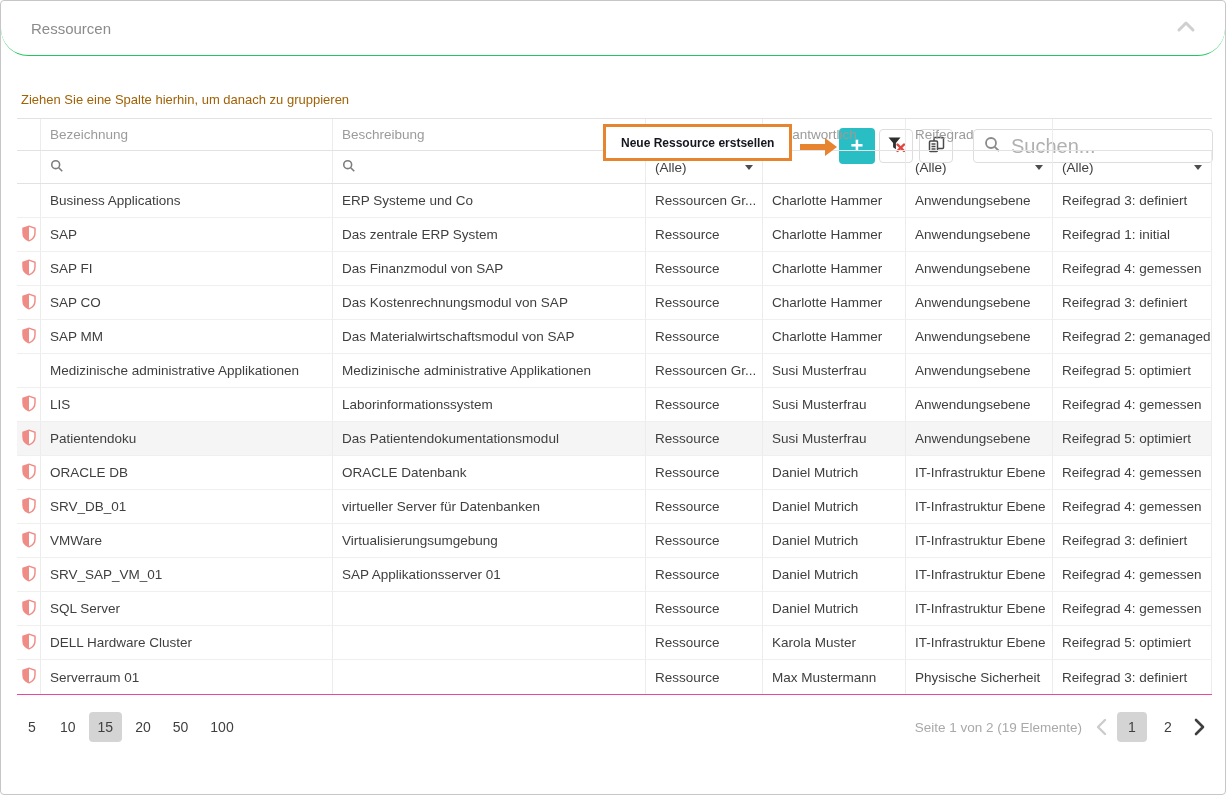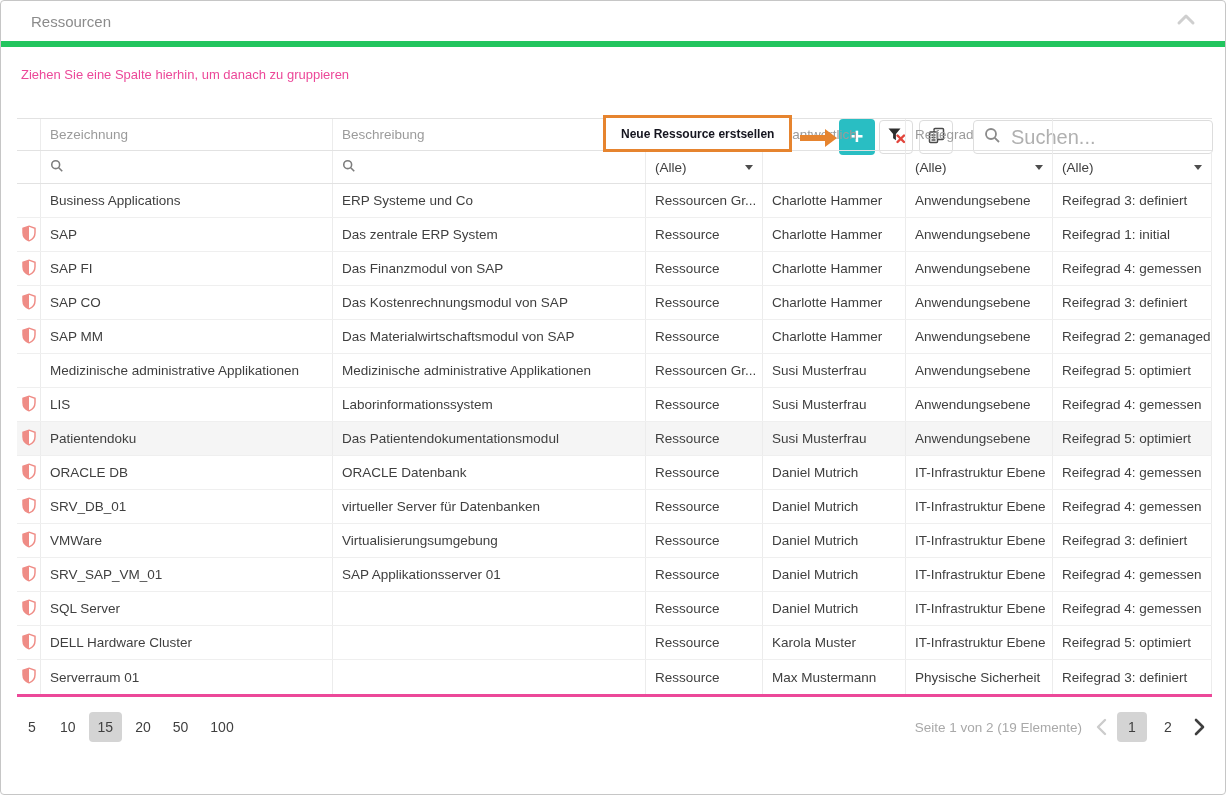--- a/index.html
+++ b/index.html
@@ -9,30 +9,31 @@
     font-family:"Liberation Sans", sans-serif;
     background:#fff;
   }
   .card {
     position:absolute; inset:0;
     border:1px solid #c6c6c6; border-radius:4px;
     background:#fff; overflow:hidden;
   }
   
   .panel-header {
-    height:46px; border-bottom:6px solid #22c55e;
+    height:55px; border-bottom:1px solid #22c55e;
     display:flex; align-items:center; justify-content:space-between;
     padding:0 28px 0 30px;
+    border-radius:27px;
   }
   .panel-title { color:#8b8b8b; font-size:15px; }
   
   .toolbar { position:relative; height:62px; }
   .group-hint {
-    position:absolute; left:20px; top:20px;
-    color:#ec4899; font-size:13px;
+    position:absolute; left:20px; top:36px;
+    color:#a16207; font-size:13px;
   }
   .callout {
     position:absolute; left:602px; top:68px; height:37px;
     border:3px solid #e6842f; background:#fff;
     display:flex; align-items:center; padding:0 15px;
     font-size:12px; font-weight:bold; color:#15151f;
     z-index:3;
   }
   .callout-arrow { position:absolute; left:799px; top:80px; z-index:3; }
   .btn-add {
@@ -54,21 +55,21 @@
     display:flex; align-items:center; padding:0 10px;
   }
   .searchbox input {
     border:none; outline:none; flex:1; margin-left:8px;
     font-size:20px; font-family:Liberation Sans, sans-serif; color:#444; background:transparent;
   }
   .searchbox input::placeholder { color:#b0b0b0; }
   
   .grid {
     position:absolute; left:16px; right:13px; top:117px;
-    border-bottom:3px solid #ec4899;
+    border-bottom:1px solid #ec4899;
   }
   .g-head, .g-filter, .g-row {
     display:grid;
     grid-template-columns:24px 292px 313px 117px 143px 147px 1fr;
   }
   .g-head { height:33px; border-top:1px solid #e2e2e2; border-bottom:1px solid #e2e2e2; }
   .g-filter { height:33px; border-bottom:1px solid #e2e2e2; }
   .g-row { height:34px; border-bottom:1px solid #efefef; }
   .g-row:last-child { border-bottom:none; }
   .g-row.hl { background:#f5f5f5; }

